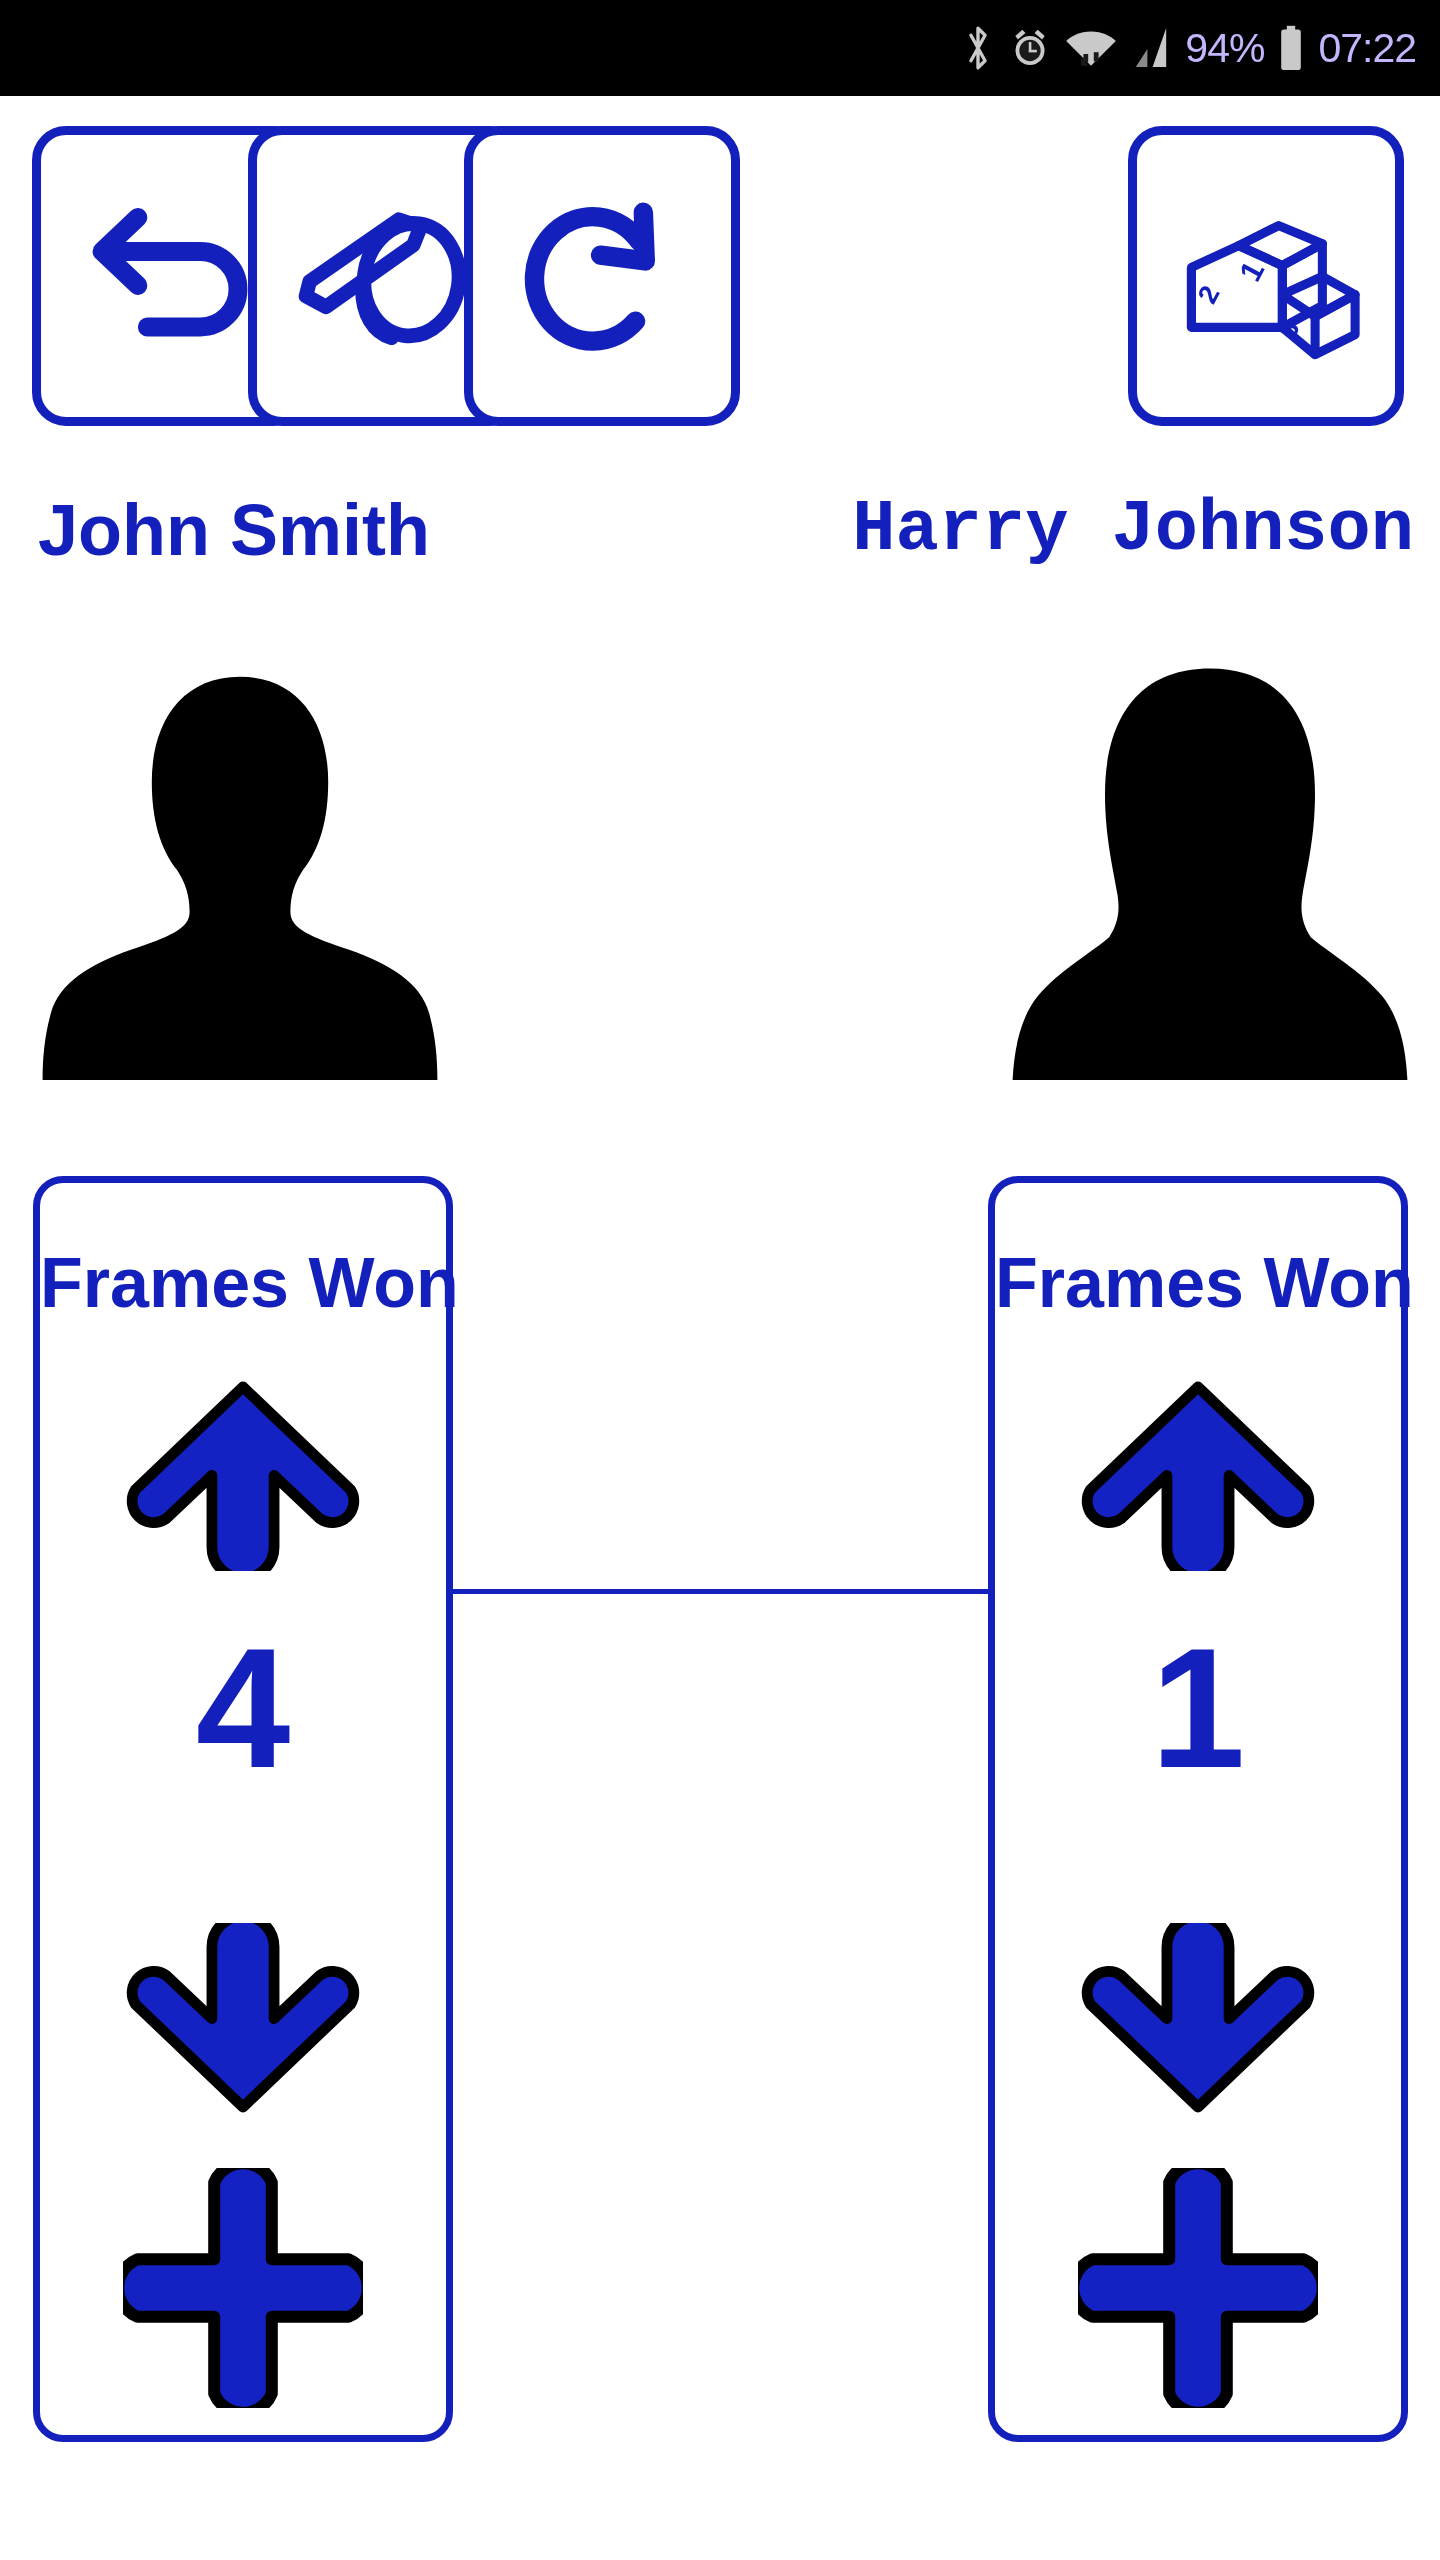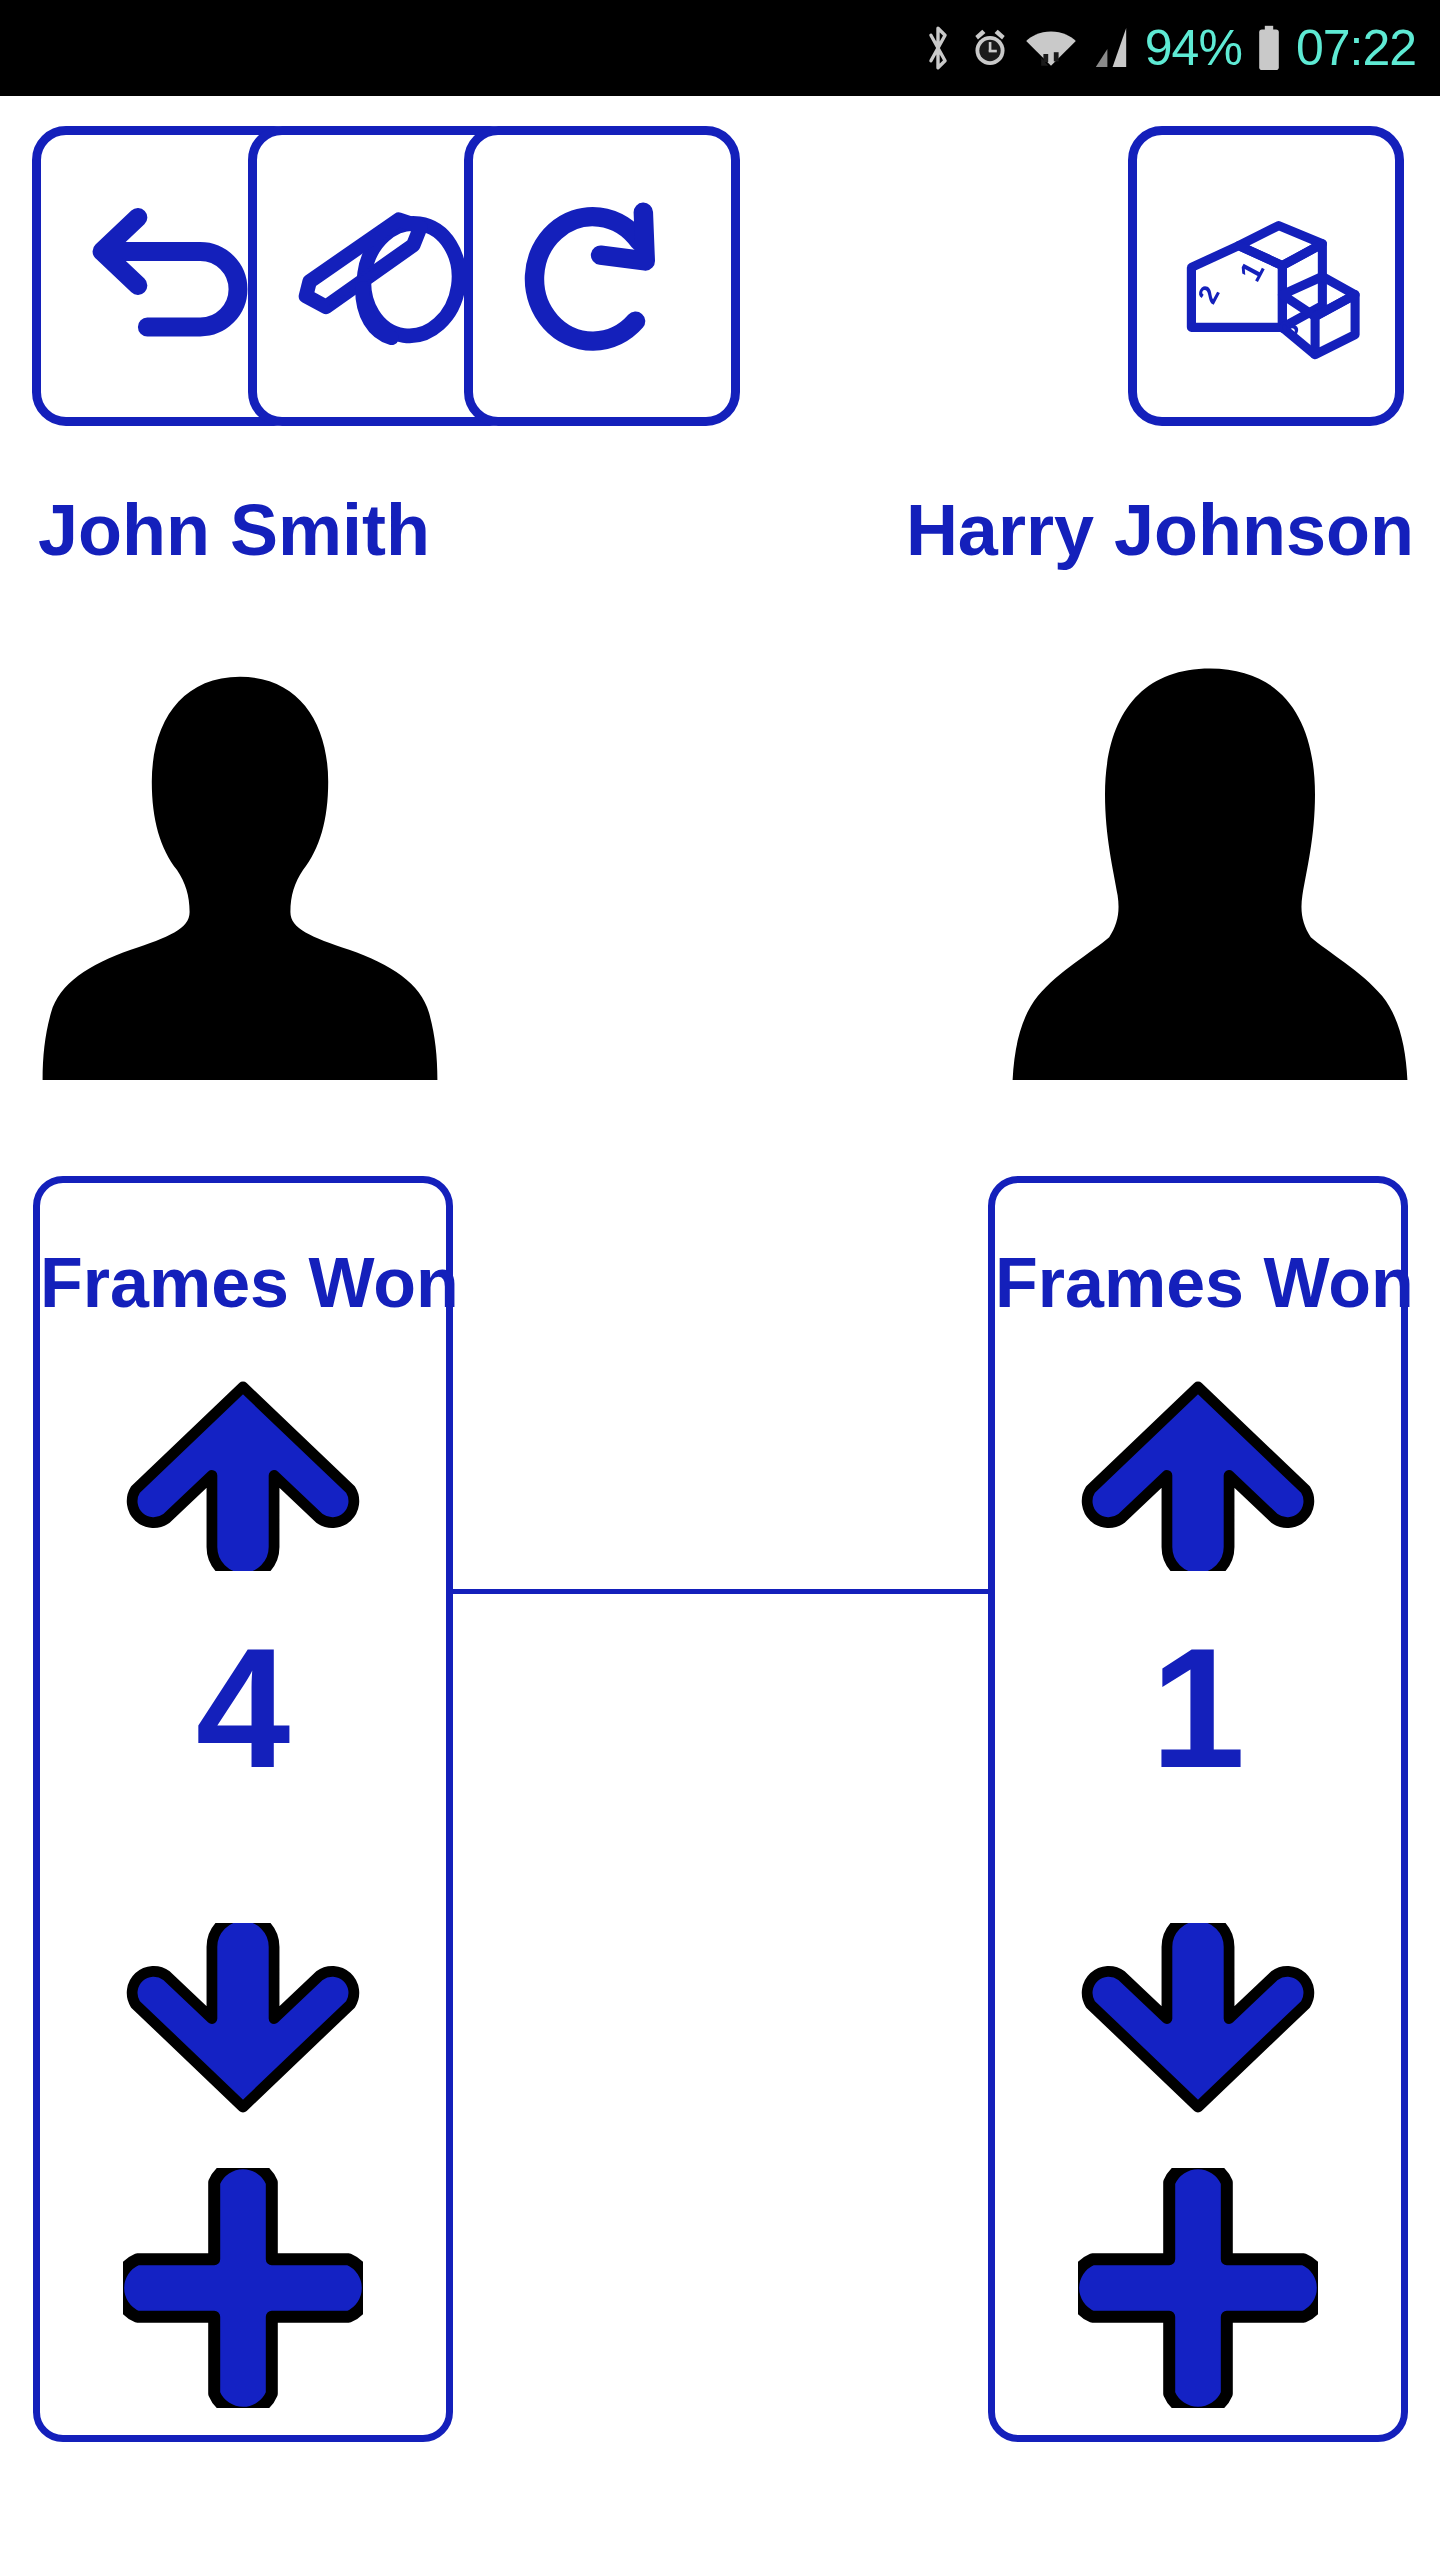--- a/index.html
+++ b/index.html
@@ -14,22 +14,22 @@
   
   .statusbar{
     position:absolute; left:0; top:0; width:1440px; height:96px;
     background:#000; color:#c8c8c8;
     display:flex; align-items:center; justify-content:flex-end;
     padding-right:24px; gap:14px;
   }
   .statusbar .si{ display:flex; align-items:center; }
   .statusbar svg{ display:block; }
   .st-text{
-    font-size:50px; font-weight:400; letter-spacing:-1px;
-    color:#5eead4; font-family:"Liberation Sans", sans-serif;
+    font-size:41px; font-weight:400; letter-spacing:-1px;
+    color:#c4b5fd; font-family:"Liberation Sans", sans-serif;
   }
 
   
   .toolbar{ position:absolute; left:0; top:96px; width:1440px; height:340px; }
   .tbtn{
     position:absolute; top:30px; width:276px; height:300px;
     border:9px solid #1420bb; border-radius:34px; background:#fff;
     display:flex; align-items:center; justify-content:center;
   }
   .tbtn:nth-of-type(1){ left:32px; }
@@ -39,21 +39,21 @@
   .tbtn svg{ display:block; }
 
   
   .names{ position:absolute; left:6px; top:470px; width:1440px; height:120px; }
   .pname{
     position:absolute; top:0; color:#1420bb;
     font-size:72px; font-weight:bold; line-height:120px;
     white-space:nowrap; font-family:"Liberation Sans", sans-serif;
   }
   .pname.left{ left:32px; }
-  .pname.right{ right:32px; }
+  .pname.right{ right:32px;font-family:Liberation Mono, monospace; }
 
   
   .avatars{ position:absolute; left:0; top:650px; width:1440px; height:430px; }
   .avatar{ position:absolute; top:0; width:420px; height:430px; overflow:hidden; }
   .avatar.left{ left:30px; }
   .avatar.right{ right:20px; }
   .avatar svg{ display:block; width:100%; height:100%; }
 
   
   .panel{

